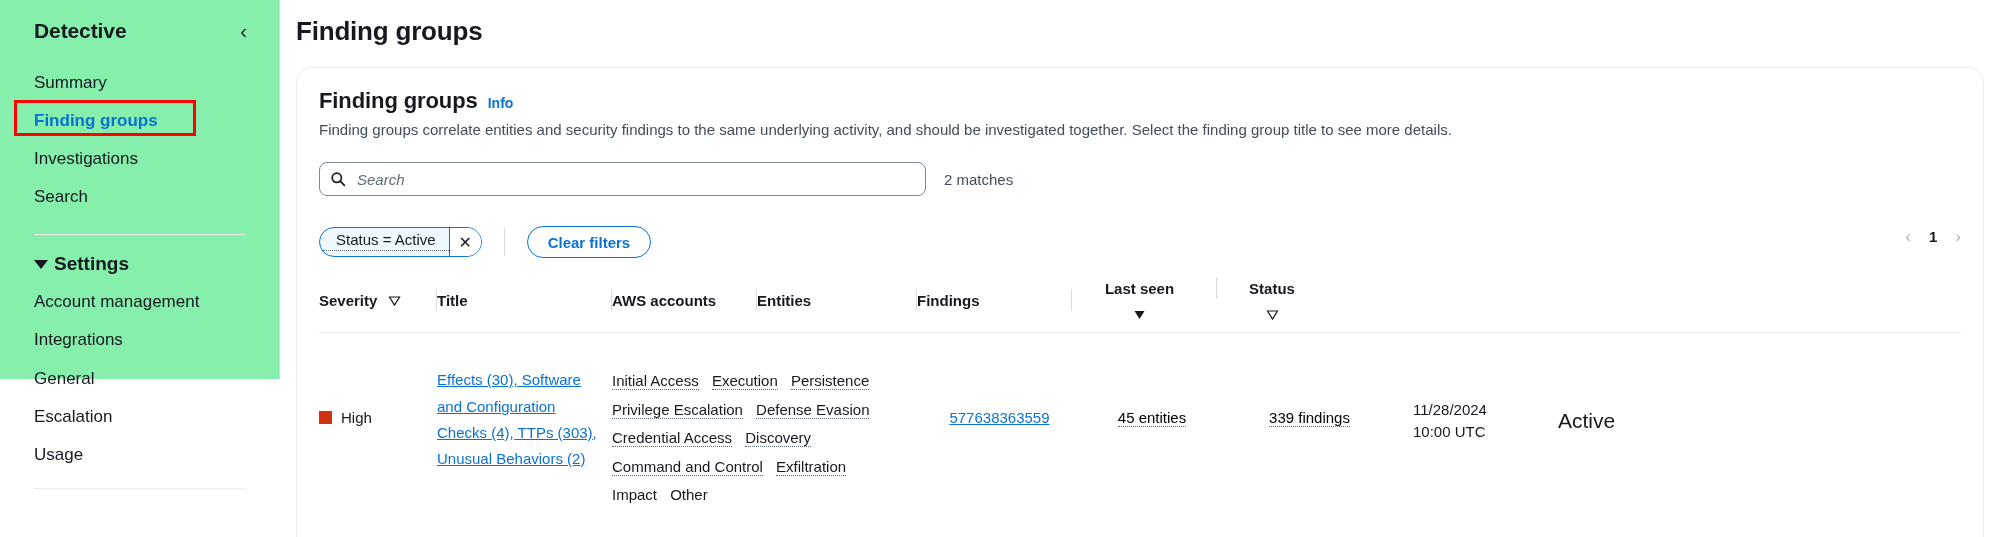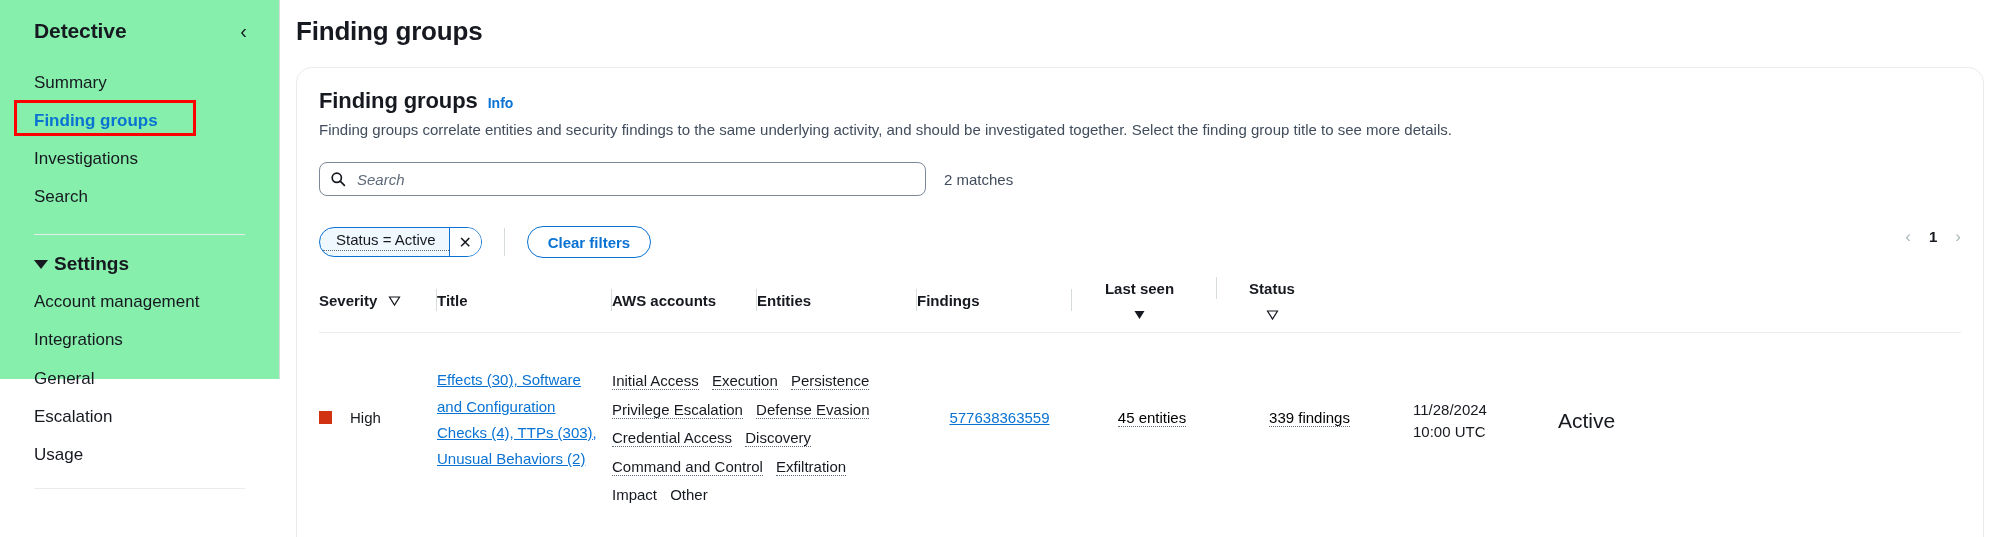--- a/index.html
+++ b/index.html
@@ -200,21 +200,21 @@
   .c-tac   { width: 320px; }
   .c-acct  { width: 145px; }
   .c-ent   { width: 160px; }
   .c-find  { width: 155px; }
   .c-seen  { width: 145px; flex-direction: column; }
   .c-stat  { width: 120px; flex-direction: column; }
 
   .trow { display: flex; align-items: flex-start; padding-top: 26px; }
   .td { font-size: 15px; color: #16191f; padding-right: 10px; }
 
-  .sev-cell { display: flex; align-items: center; gap: 18px; padding-top: 50px; }
+  .sev-cell { display: flex; align-items: center; gap: 9px; padding-top: 50px; }
   .sev-sq { width: 13px; height: 13px; background: #d13212; flex: none; }
 
   .title-cell { padding-top: 8px; }
   .title-link {
     color: #0972d3; font-size: 15px; line-height: 1.75;
     text-decoration: underline; cursor: pointer;
     display: inline;
   }
 
   .tactics { padding-top: 8px; display: block; }

